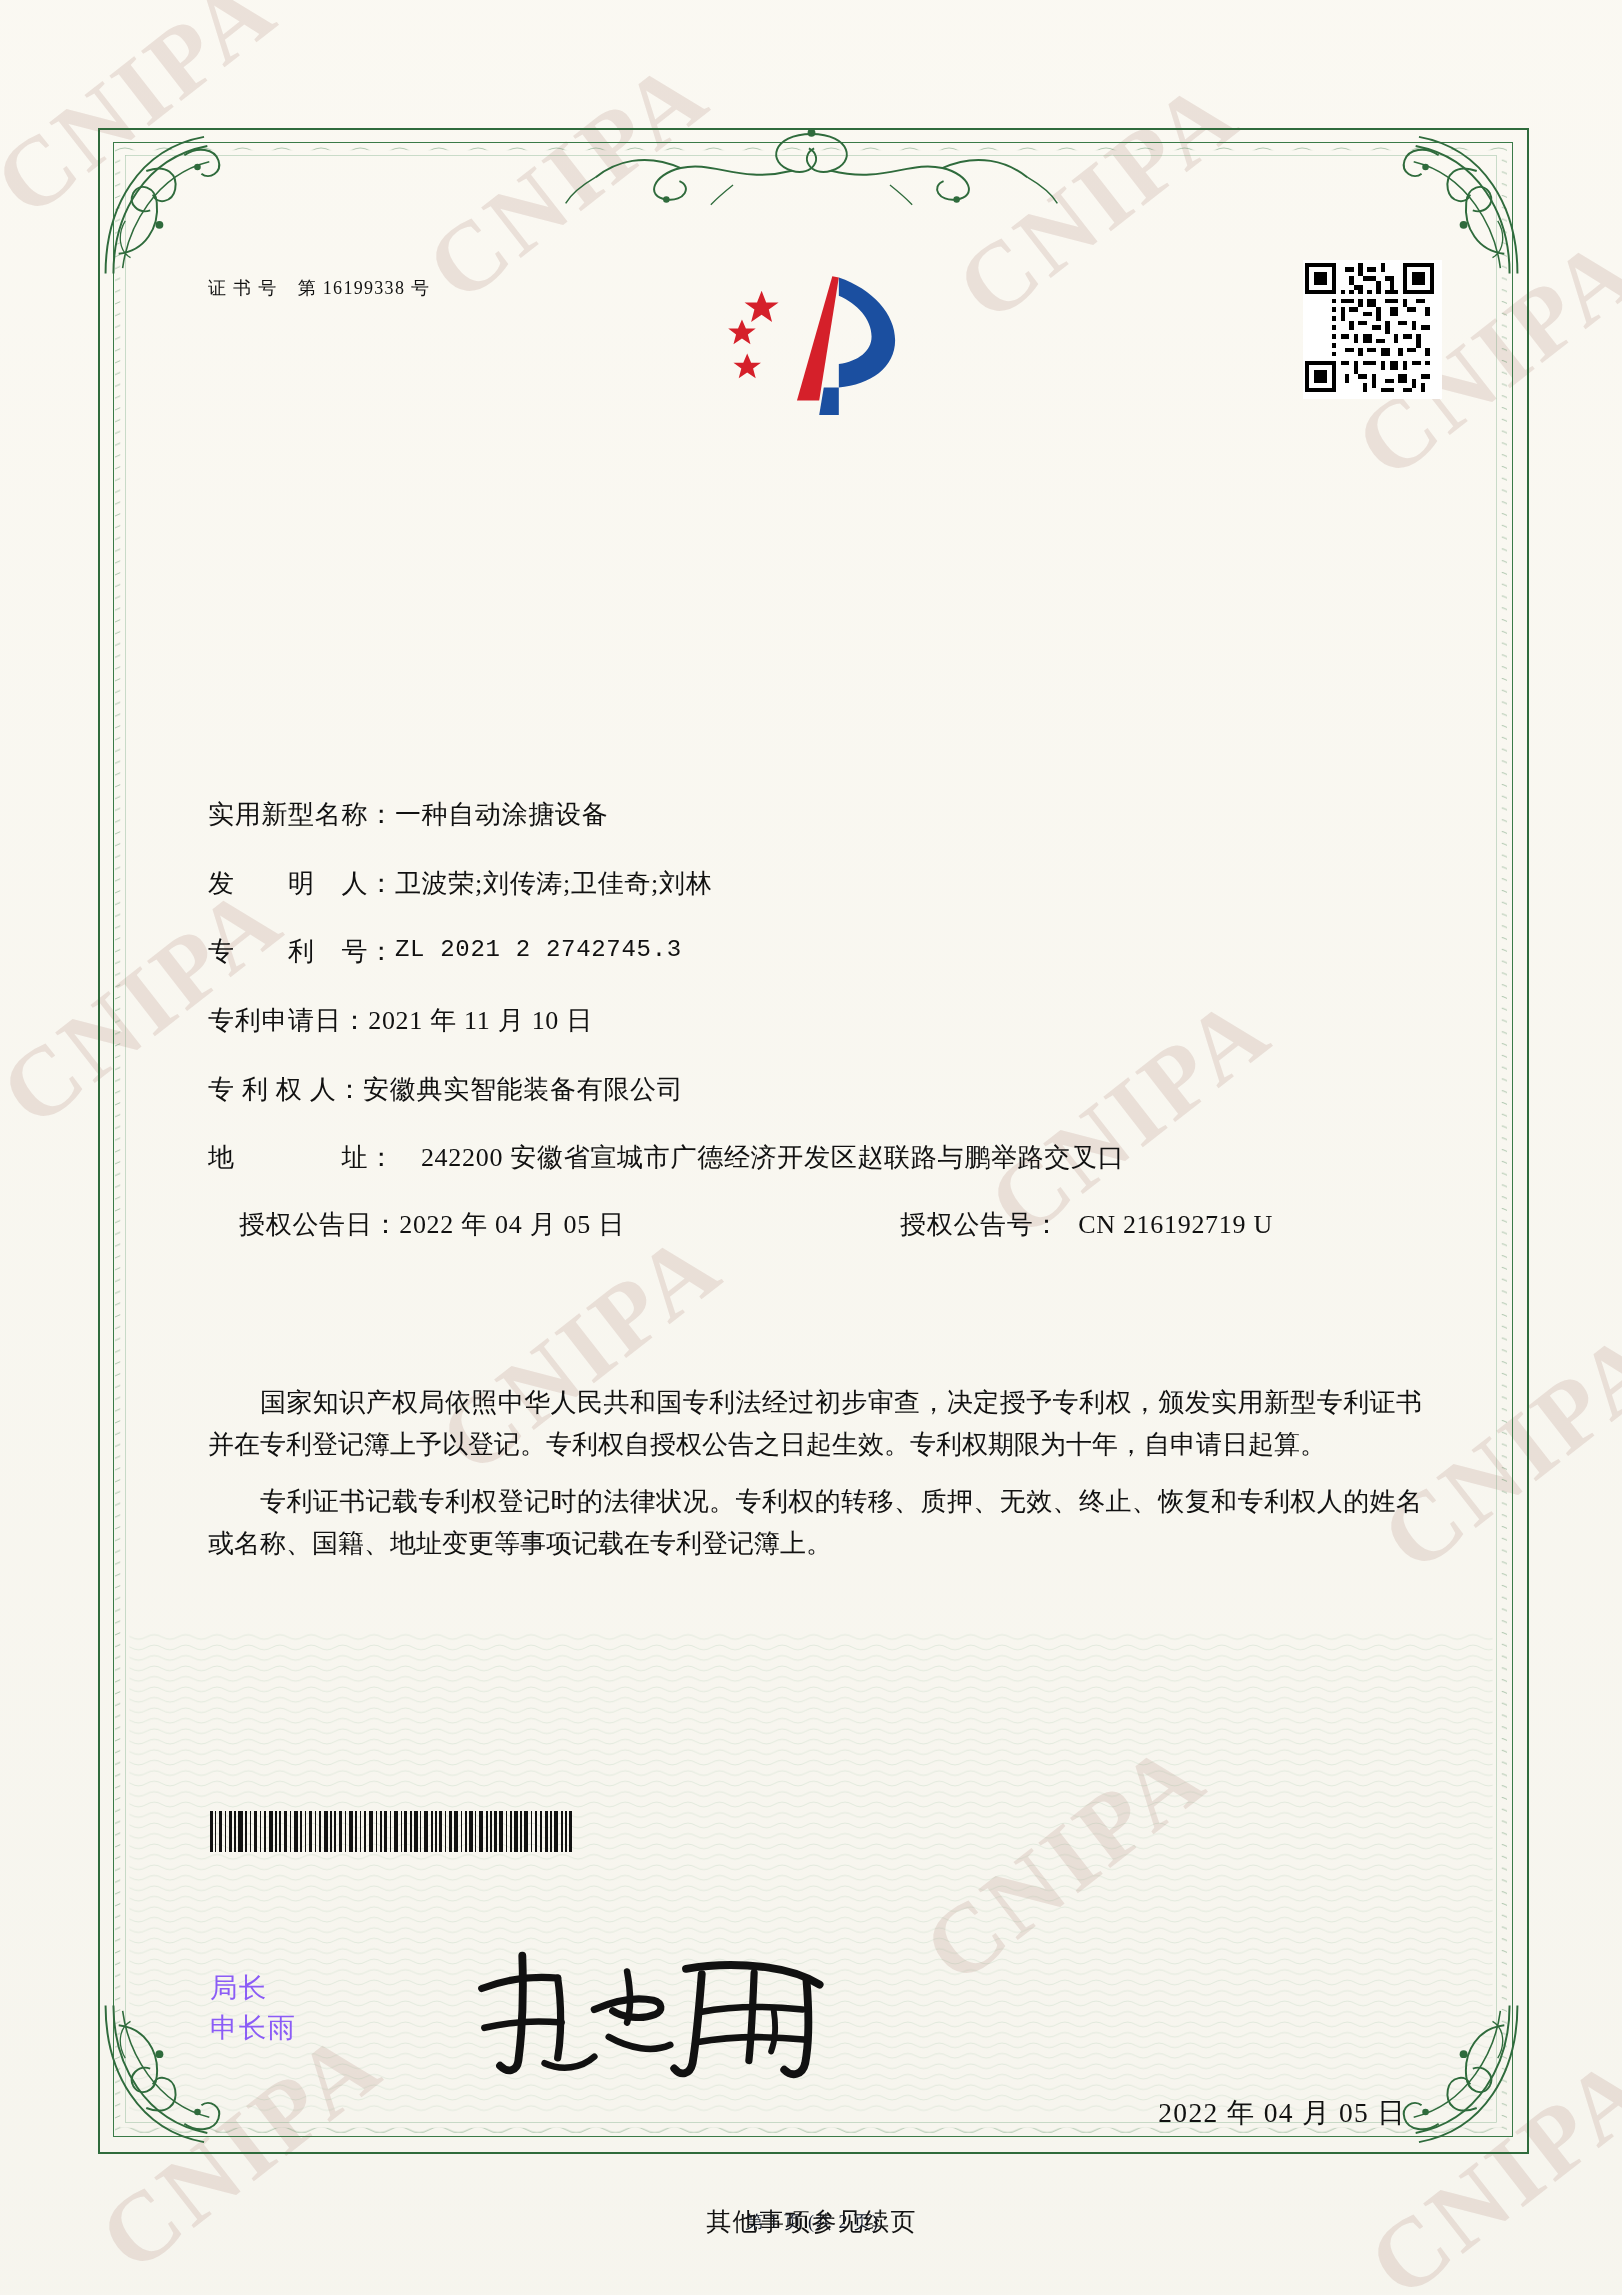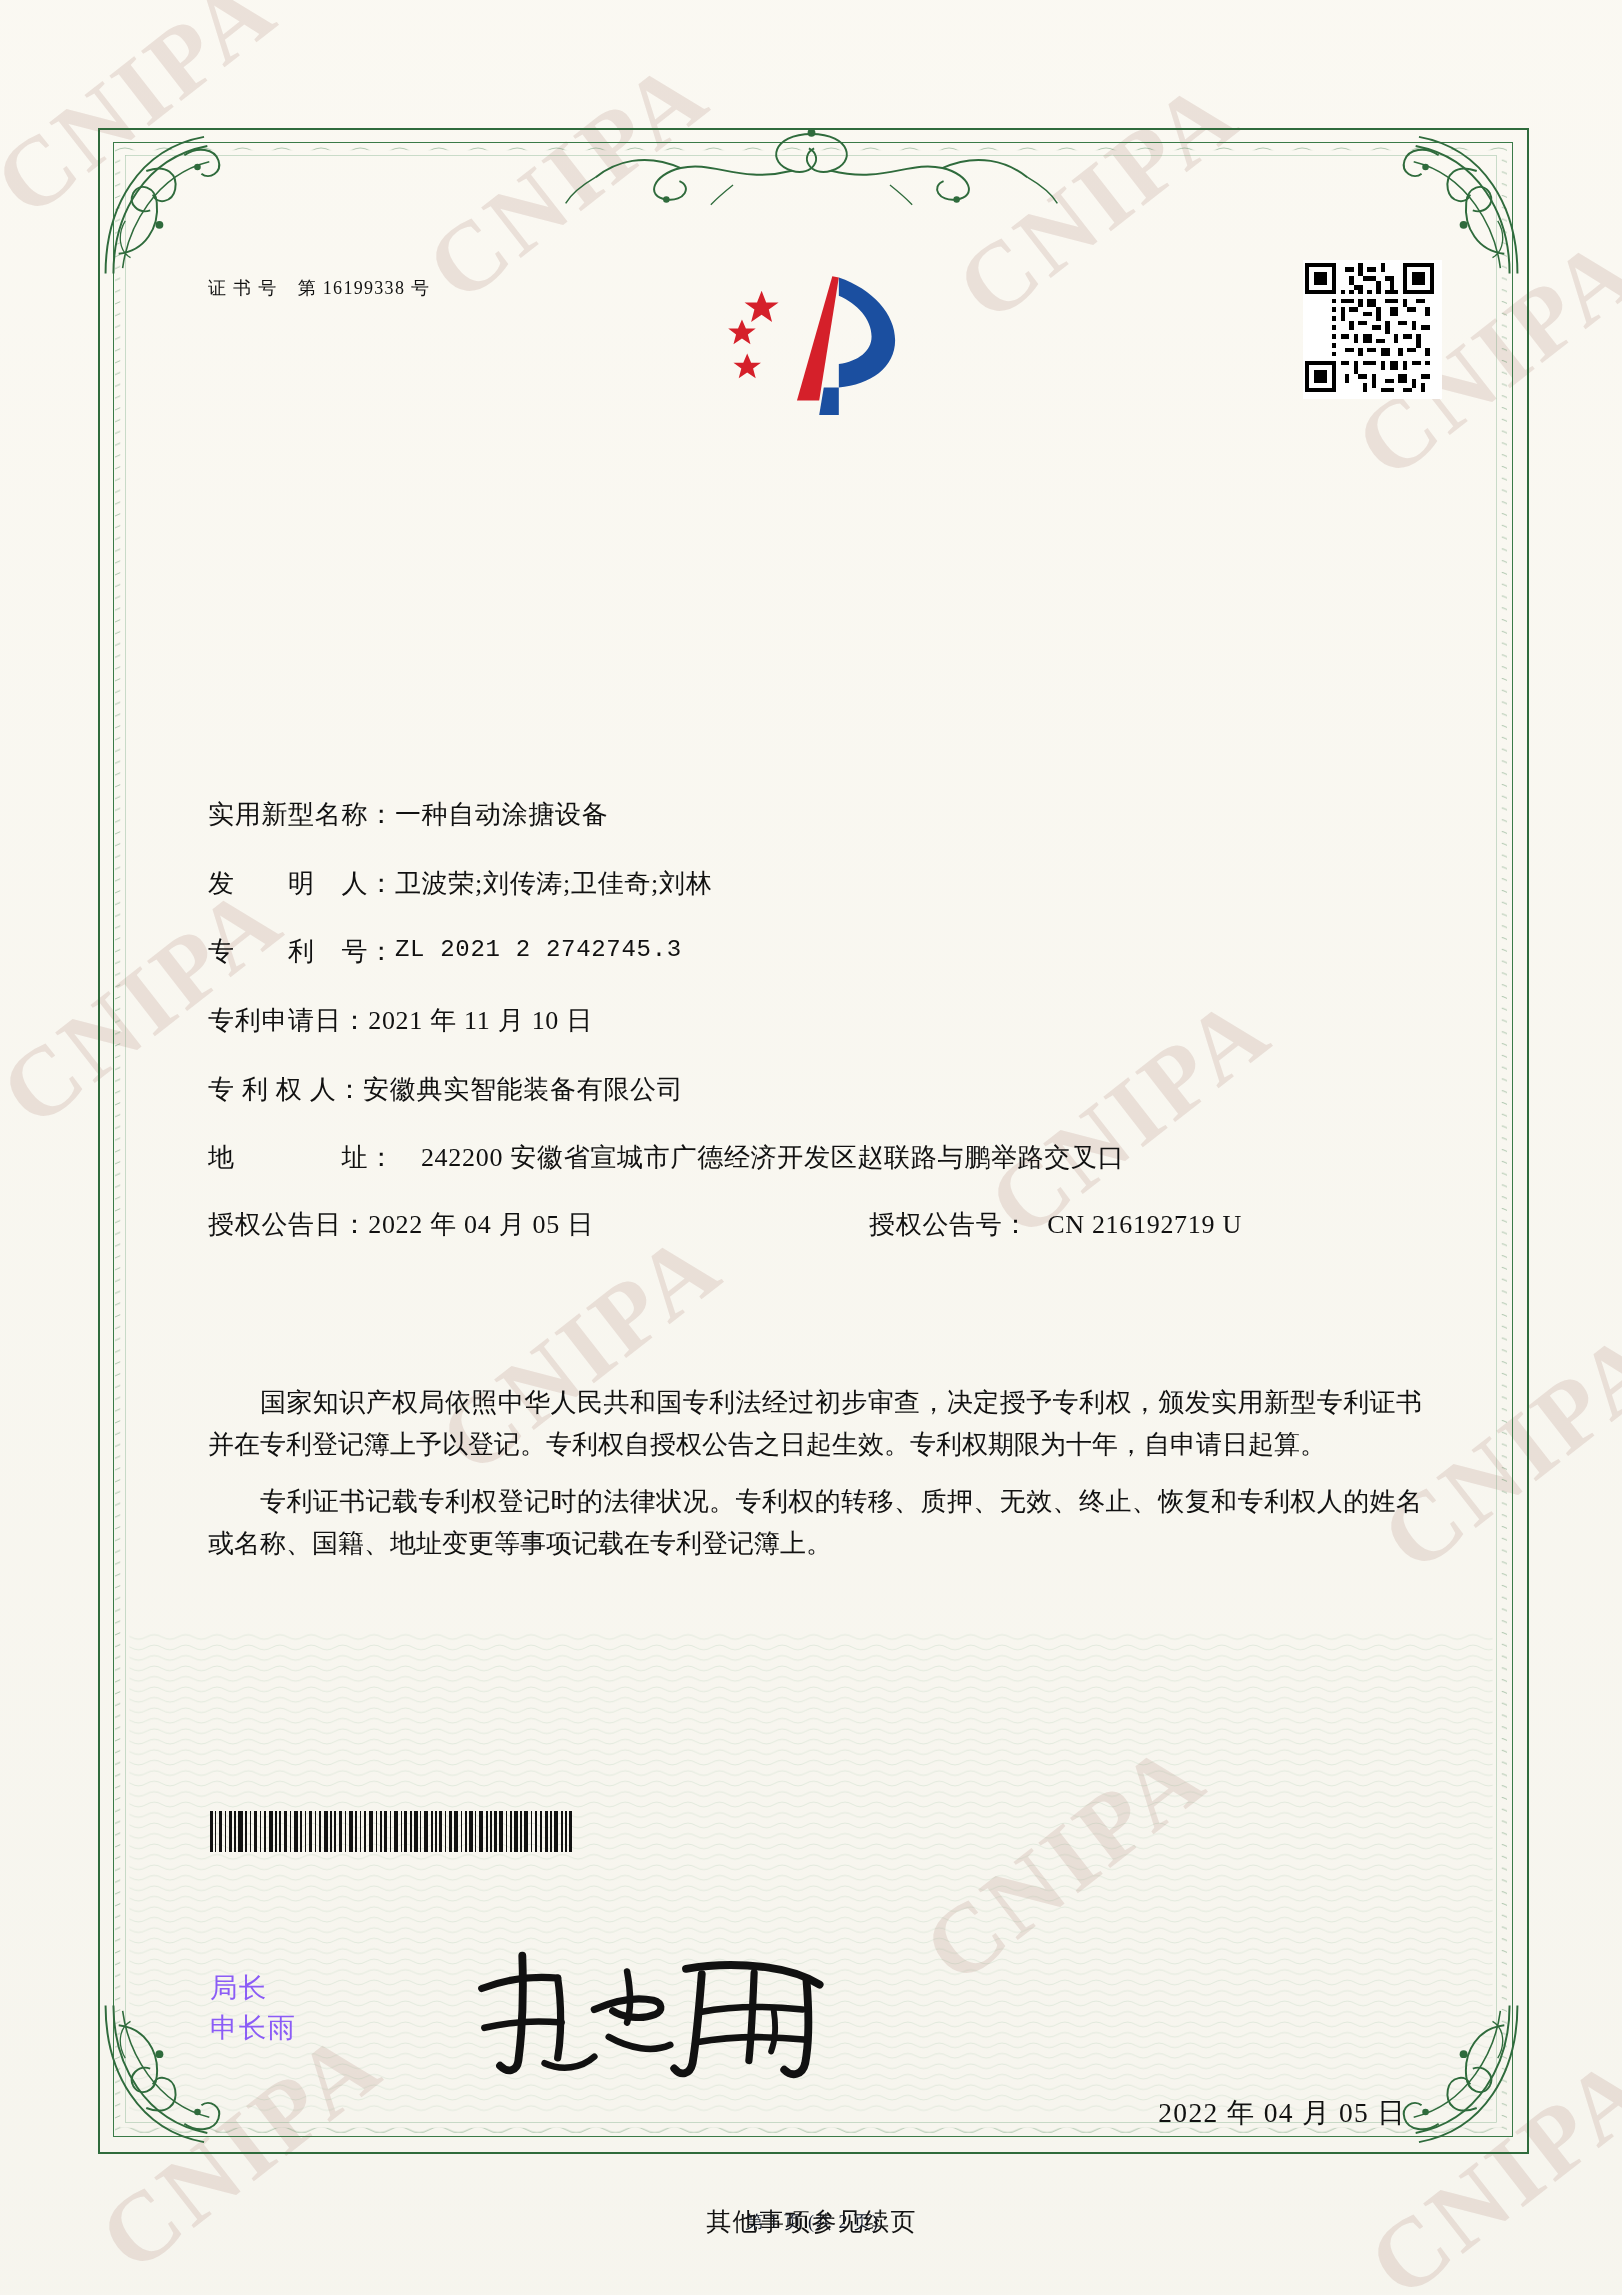--- a/index.html
+++ b/index.html
@@ -182,21 +182,21 @@
     letter-spacing: 0.7px;
   }
   .field-value.mono {
     font-family: "Liberation Mono", "DejaVu Sans Mono", monospace;
     font-size: 24px;
     letter-spacing: 0.7px;
   }
   .field-row.pub {
     margin-bottom: 34px;
   }
-  .pub-left { flex: 0 0 661px; display: flex; }
+  .pub-left { flex: 0 0 661px; display: flex; margin-left: 31px; }
   .pub-right { flex: 1 1 auto; display: flex; }
 
   
   .paras {
     position: absolute;
     left: 95px;
     top: 1240px;
     width: 1214px;
     font-size: 26px;
     line-height: 1.62;

